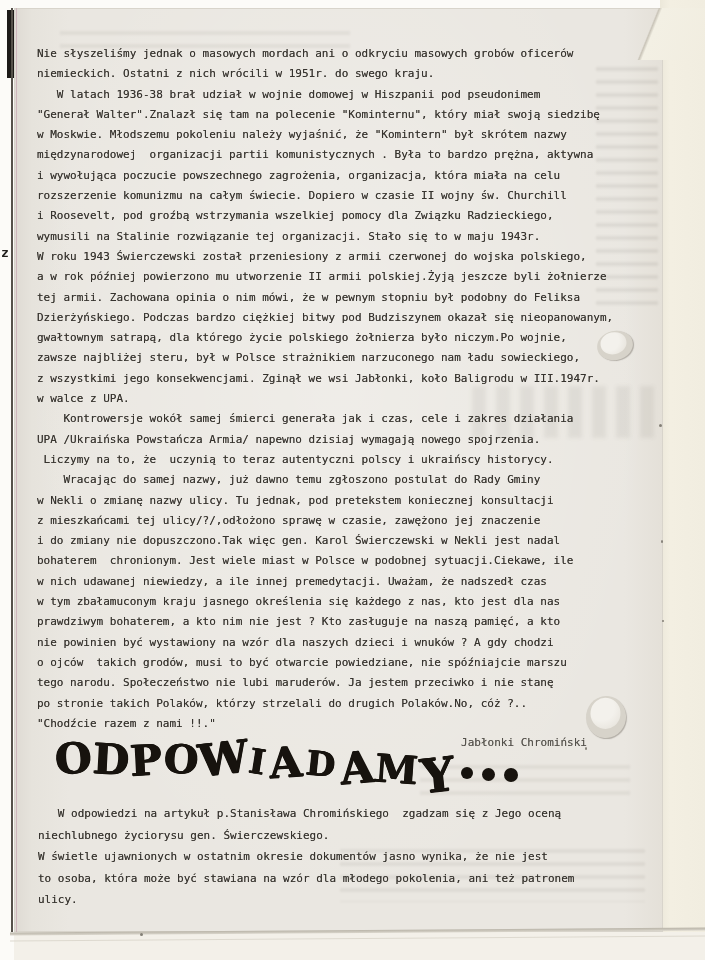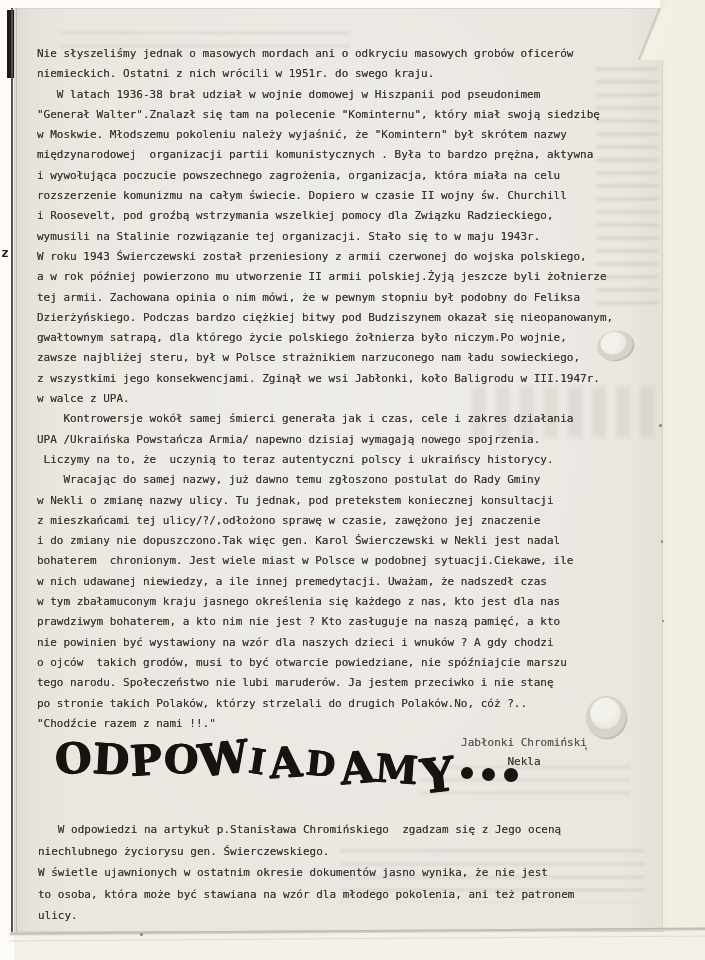--- a/index.html
+++ b/index.html
@@ -46,21 +46,21 @@
     position:absolute;left:1px;top:245px;width:12px;
     font-family:"DejaVu Sans Mono",monospace;font-size:13px;font-weight:bold;color:#211f1c;
   }
   
   .typed{
     position:absolute;white-space:pre;color:#36332e;
     font-family:"DejaVu Sans Mono",monospace;font-size:11px;line-height:20.3px;
     text-shadow:0 0 .5px rgba(55,50,45,.65);
   }
   #body-top{left:37px;top:44px;}
-  #body-bottom{left:38px;top:803px;line-height:21.5px;margin-top:16px;}
+  #body-bottom{left:38px;top:803px;line-height:21.5px;}
   #signature{
     position:absolute;left:448px;top:733px;width:152px;text-align:center;
     color:#3a3731;font-family:"DejaVu Sans Mono",monospace;font-size:11px;line-height:19px;
     text-shadow:0 0 .5px rgba(55,50,45,.6);
   }
   #signature .sig-name{opacity:.85;}
   
   #headline{
     position:absolute;left:55px;top:734px;width:480px;height:80px;
     font-family:"DejaVu Serif",serif;font-weight:bold;font-size:42px;color:#17130e;
@@ -160,21 +160,20 @@
 w tym zbałamuconym kraju jasnego określenia się każdego z nas, kto jest dla nas
 prawdziwym bohaterem, a kto nim nie jest ? Kto zasługuje na naszą pamięć, a kto
 nie powinien być wystawiony na wzór dla naszych dzieci i wnuków ? A gdy chodzi
 o ojców  takich grodów, musi to być otwarcie powiedziane, nie spóźniajcie marszu
 tego narodu. Społeczeństwo nie lubi maruderów. Ja jestem przeciwko i nie stanę
 po stronie takich Polaków, którzy strzelali do drugich Polaków.No, cóż ?..
 "Chodźcie razem z nami !!."</div>
 
   <div id="signature">
     <div class="sig-name">Jabłonki Chromiński</div>
-    <div class="sig-place">Nekla</div>
   </div>
 
   <div id="headline"><span class="hl-ch">O</span><span class="hl-ch">D</span><span class="hl-ch">P</span><span class="hl-ch">O</span><span class="hl-ch">W</span><span class="hl-ch">I</span><span class="hl-ch">A</span><span class="hl-ch">D</span><span class="hl-ch">A</span><span class="hl-ch">M</span><span class="hl-ch">Y</span><span class="hl-dot"></span><span class="hl-dot"></span><span class="hl-dot"></span></div>
 
   <div id="body-bottom" class="typed">   W odpowiedzi na artykuł p.Stanisława Chromińskiego  zgadzam się z Jego oceną
 niechlubnego życiorysu gen. Świerczewskiego.
 W świetle ujawnionych w ostatnim okresie dokumentów jasno wynika, że nie jest
 to osoba, która może być stawiana na wzór dla młodego pokolenia, ani też patronem
 ulicy.</div>
 

